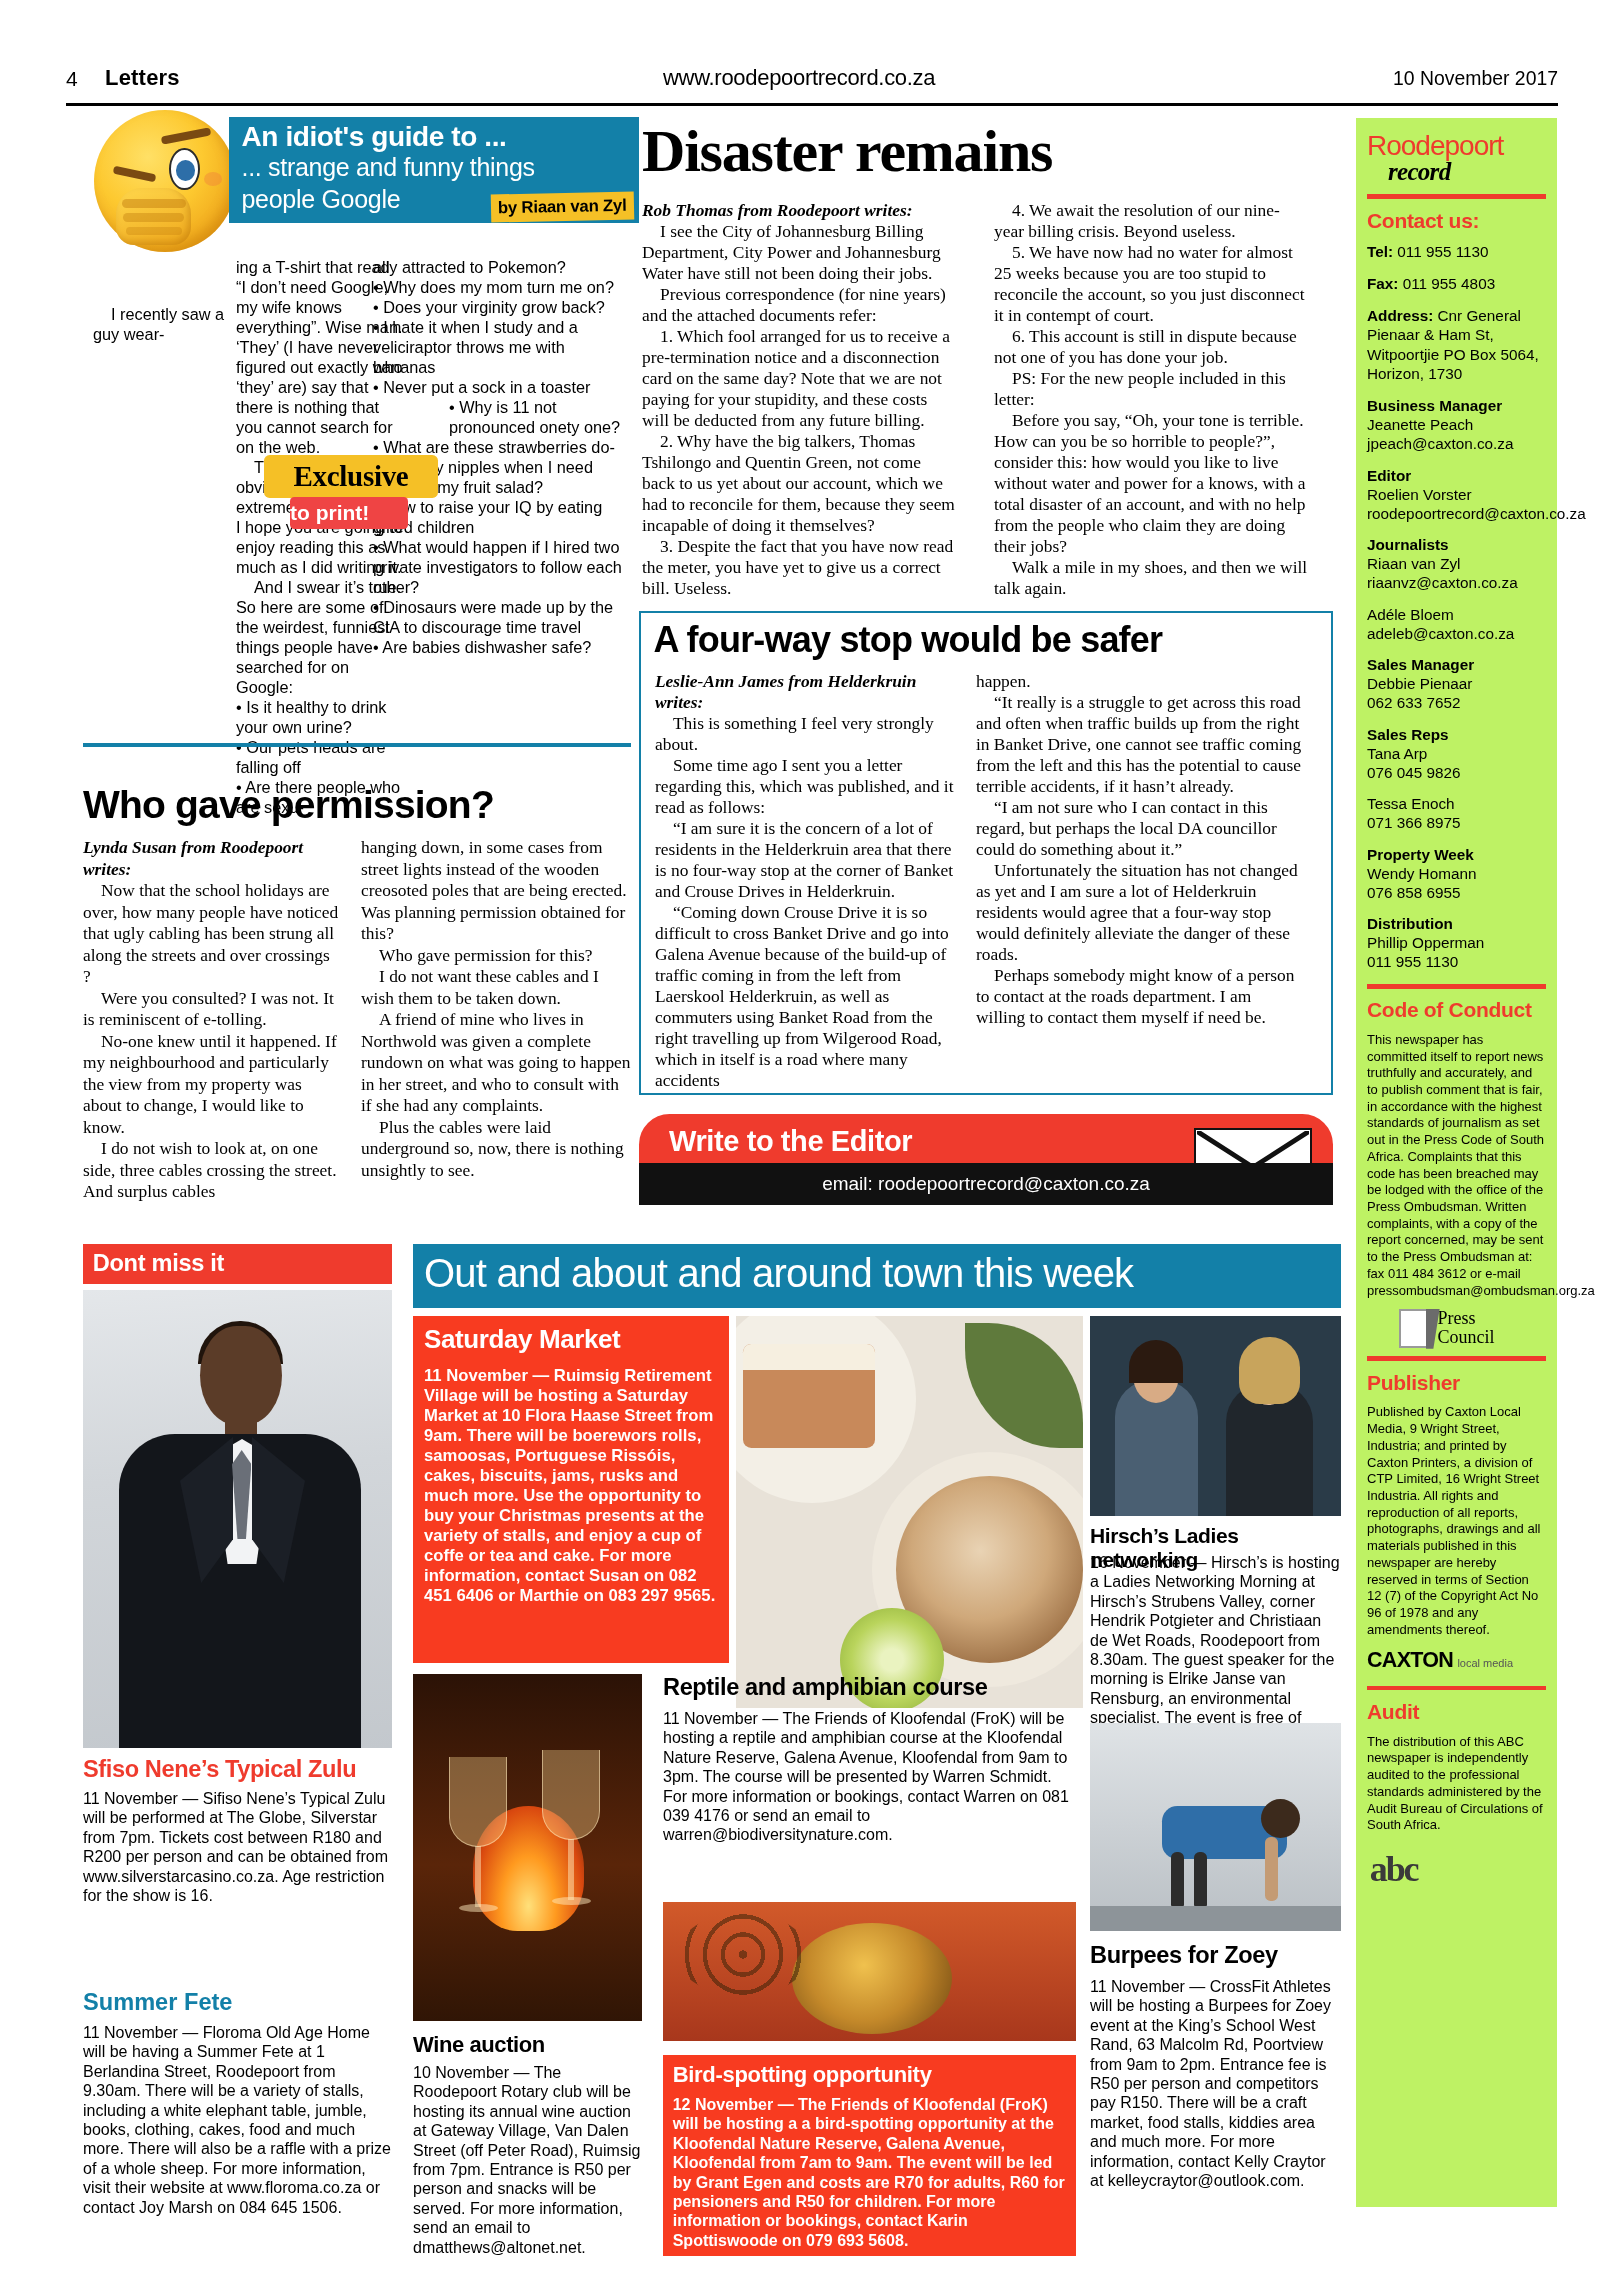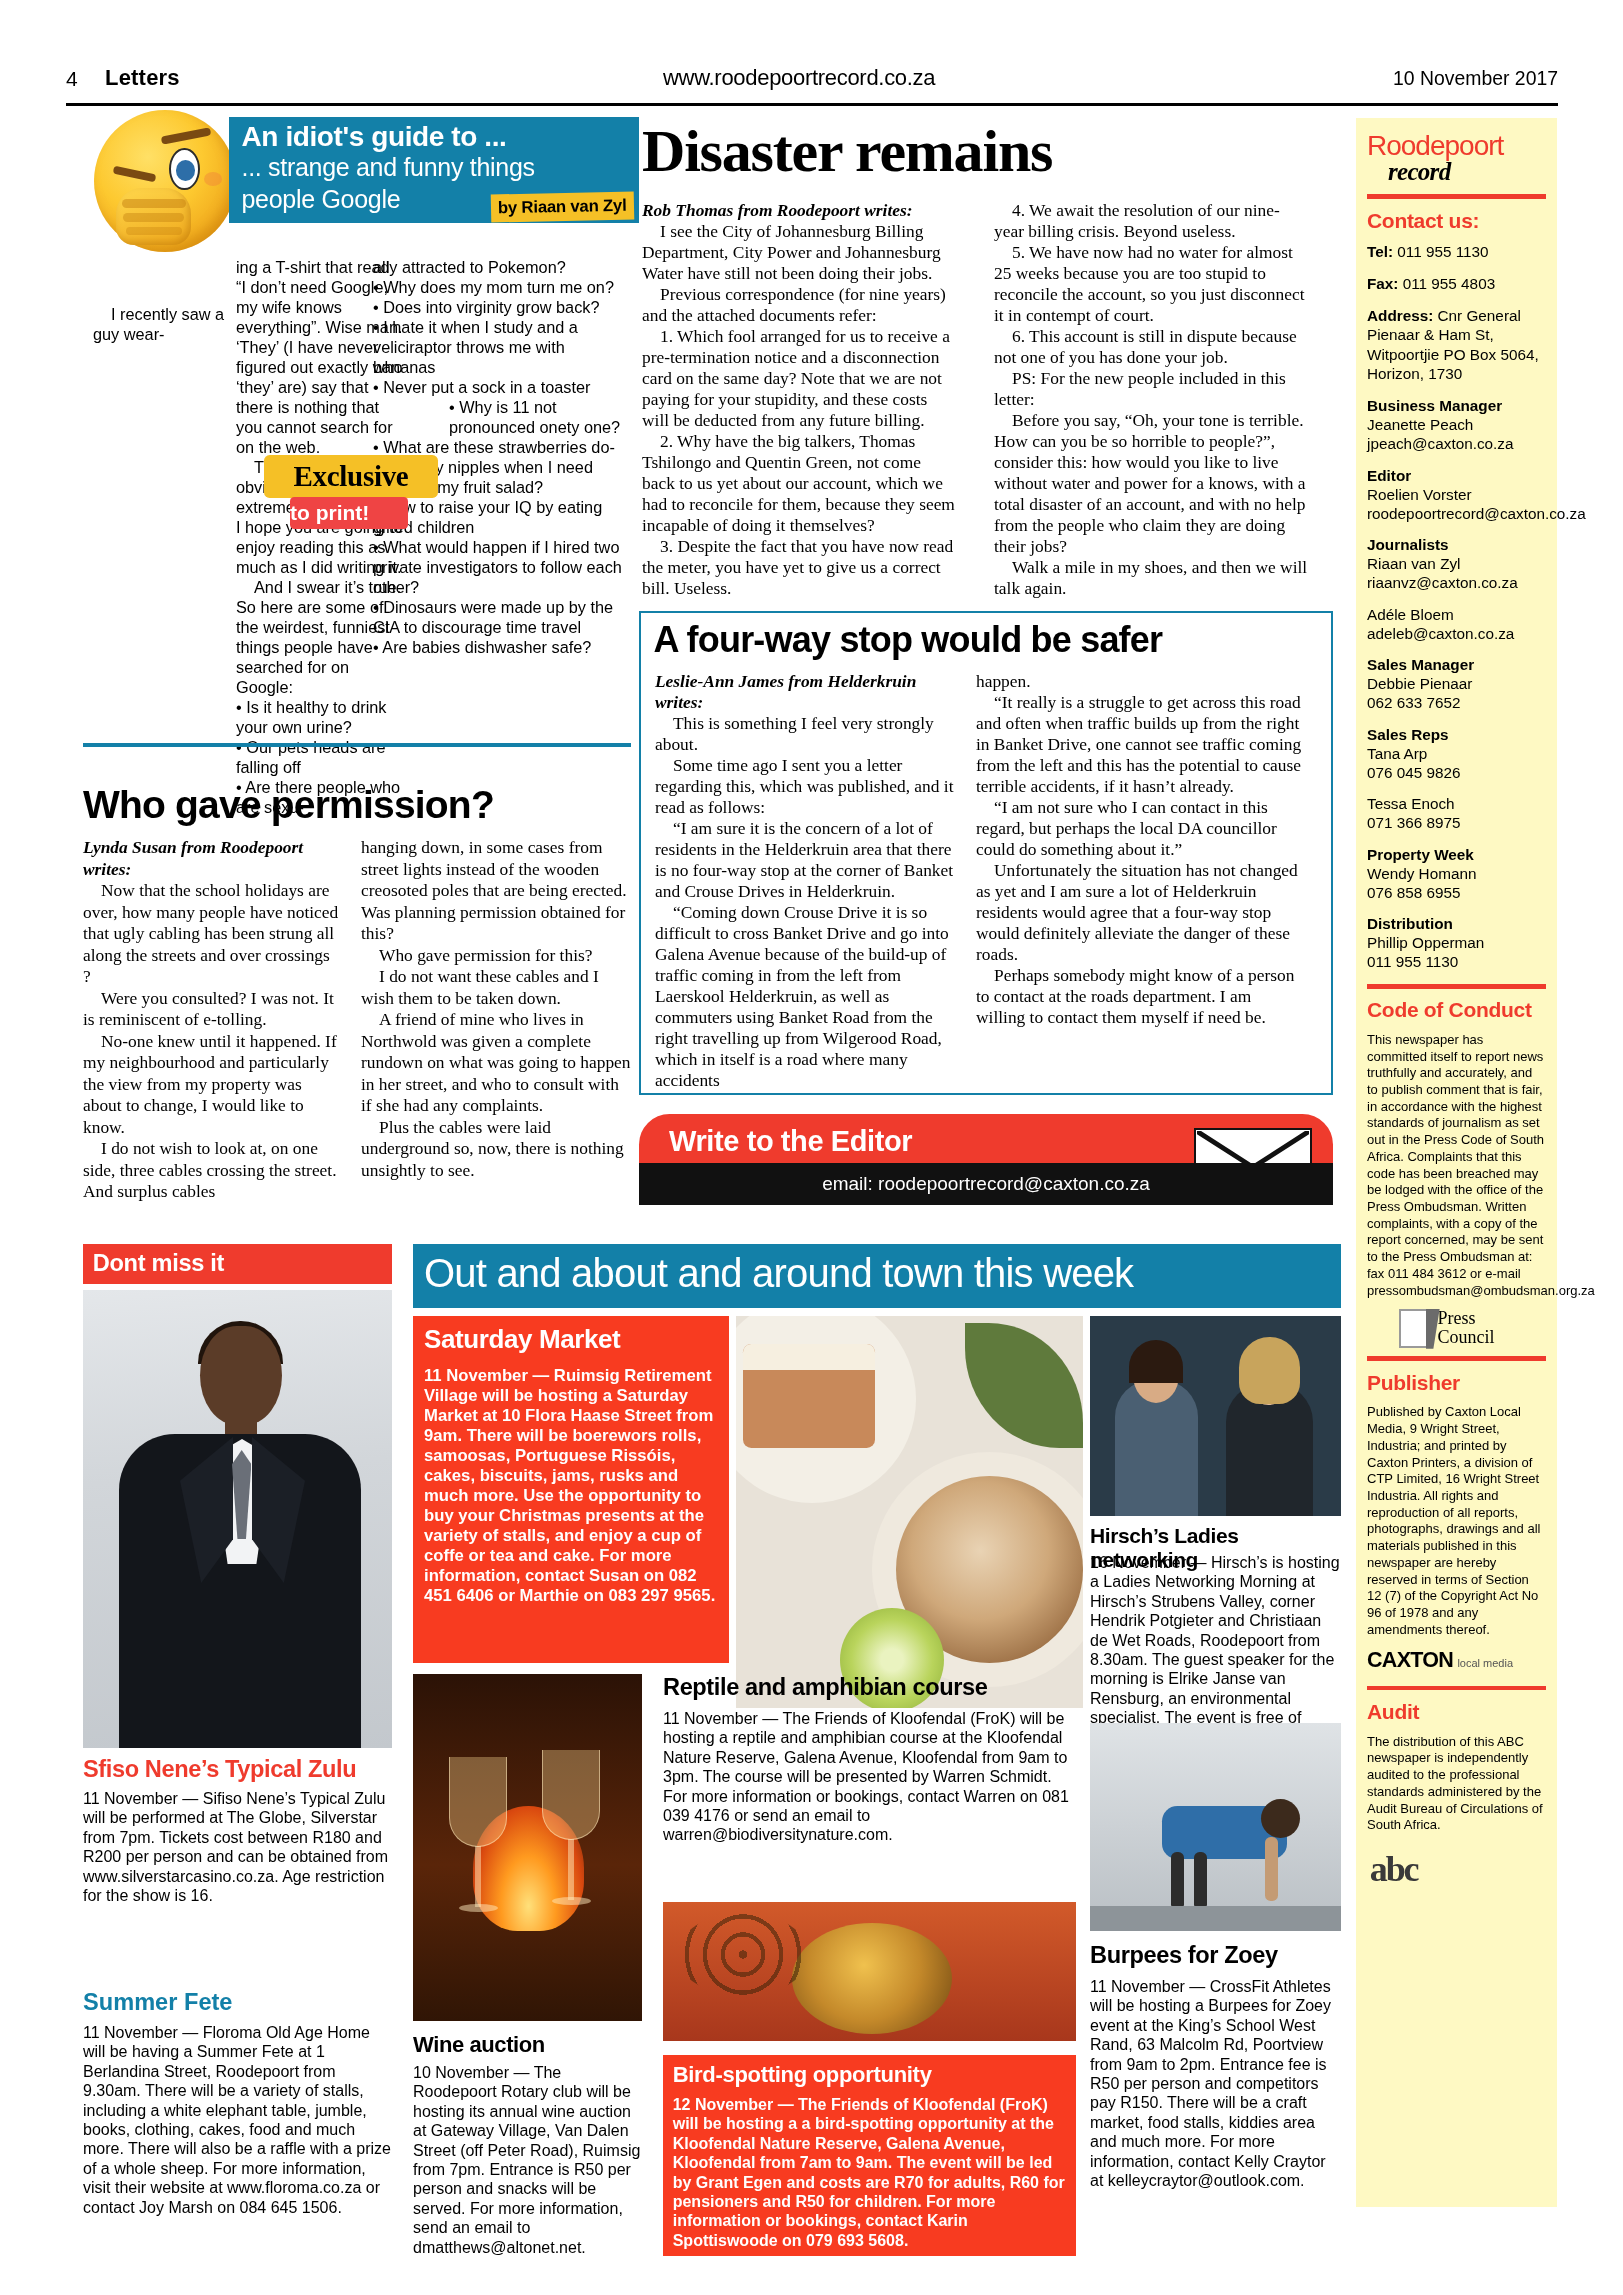--- a/index.html
+++ b/index.html
@@ -183,21 +183,21 @@
   #photo-burp .head { position:absolute; left:171px; top:76px; width:39px; height:39px; border-radius:50%; background:#3c2a1c;}
   #photo-burp .armA { position:absolute; left:175px; top:114px; width:12.5px; height:64px; background:#c49b74; border-radius:5.6px;}
   #photo-burp .legA { position:absolute; left:81px; top:129px; width:12.5px; height:58px; background:#2c2c2c; border-radius:5.6px;}
   #photo-burp .legB { position:absolute; left:104px; top:129px; width:12.5px; height:58px; background:#2c2c2c; border-radius:5.6px;}
   #photo-burp .floor{ position:absolute; left:0; top:183px; width:251px; height:25px; background:#8d9499;}
 
   #burp-h { position:absolute; left:1090px; top:1942px; width:251px; font-size:23.6px; font-weight:bold; letter-spacing:-0.4px;}
   #burp-b { position:absolute; left:1090px; top:1977px; width:251px; font-size:16px; line-height:19.4px;}
 
   
-  #side { position:absolute; left:1356px; top:118px; width:201px; height:2089px; background:#fef9c3;}
+  #side { position:absolute; left:1356px; top:118px; width:201px; height:2089px; background:#bef264;}
   #side .inner { position:absolute; left:11px; top:0; width:179px; }
   #logo-r { font-size:28px; color:#ef3b2d; font-weight:500; letter-spacing:-1px; line-height:29px; }
   #logo-rec { font-family:"Liberation Serif", serif; font-style:italic; font-weight:bold; font-size:25px;
               letter-spacing:-0.7px; margin-left:21px; margin-top:-2.8px; line-height:29px;}
   .redline { height:4.9px; background:#ef3b2d; margin:8.3px 0 9.7px; }
   .sb-h { color:#ef3b2d; font-weight:bold; font-size:21px; letter-spacing:-0.3px; margin:0 0 9.7px;}
   .sb-l { font-size:15.3px; line-height:19.4px; margin:0 0 12.5px;}
   .sb-l b { font-weight:bold; }
   .sb-sub { font-size:15.3px; font-weight:bold; line-height:19px; margin:0;}
   .sb-txt { font-size:15.3px; line-height:19px; margin:0 0 12.5px;}
@@ -252,21 +252,21 @@
     <p class="ind">The following people obviously took it to the extreme.</p>
     <p>I hope you are going to enjoy reading this as much as I did writing it.</p>
     <p class="ind">And I swear it’s true. So here are some of the weirdest, funniest things people have searched for on Google:</p>
     <p>•  Is it healthy to drink your own urine?</p>
     <p>•  Our pets heads are falling off</p>
     <p>•  Are there people who are sexu-</p>
   </div>
   <div class="gcol" id="gcol3">
     <p>ally attracted to Pokemon?</p>
     <p>•  Why does my mom turn me on?</p>
-    <p>•  Does into virginity grow back?</p>
+    <p>•  Does your virginity grow back?</p>
     <p>•  I hate it when I study and a veliciraptor throws me with bananas</p>
     <p>•  Never put a sock in a toaster</p>
     <p style="margin-left:76px;width:174px;">•  Why is 11 not pronounced onety one?</p>
     <p>•  What are these strawberries do-ing on my nipples when I need them for my fruit salad?</p>
     <p>•  How to raise your IQ by eating gifted children</p>
     <p>•  What would happen if I hired two private investigators to follow each other?</p>
     <p>•  Dinosaurs were made up by the CIA to discourage time travel</p>
     <p>•  Are babies dishwasher safe?</p>
   </div>
 

